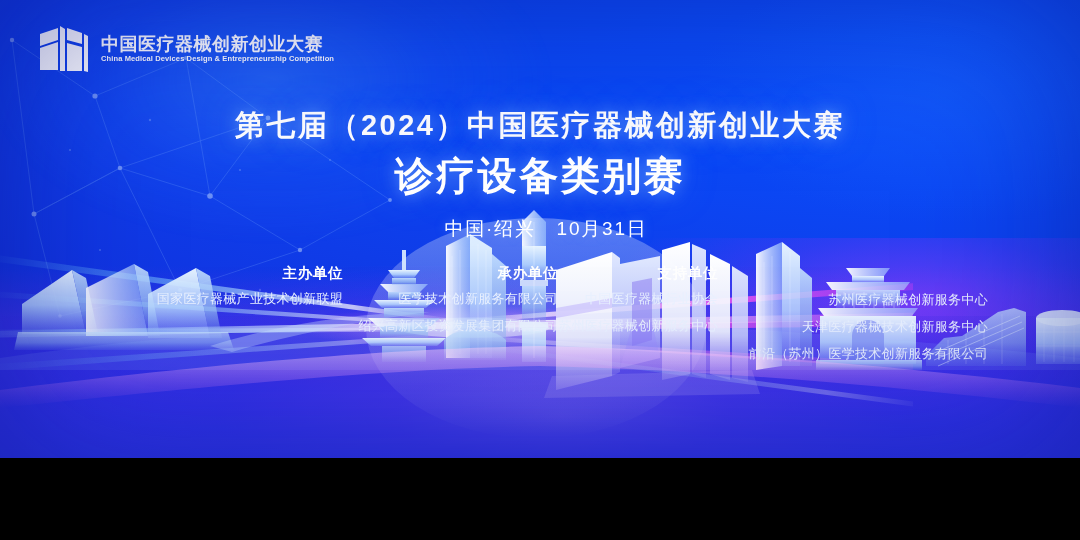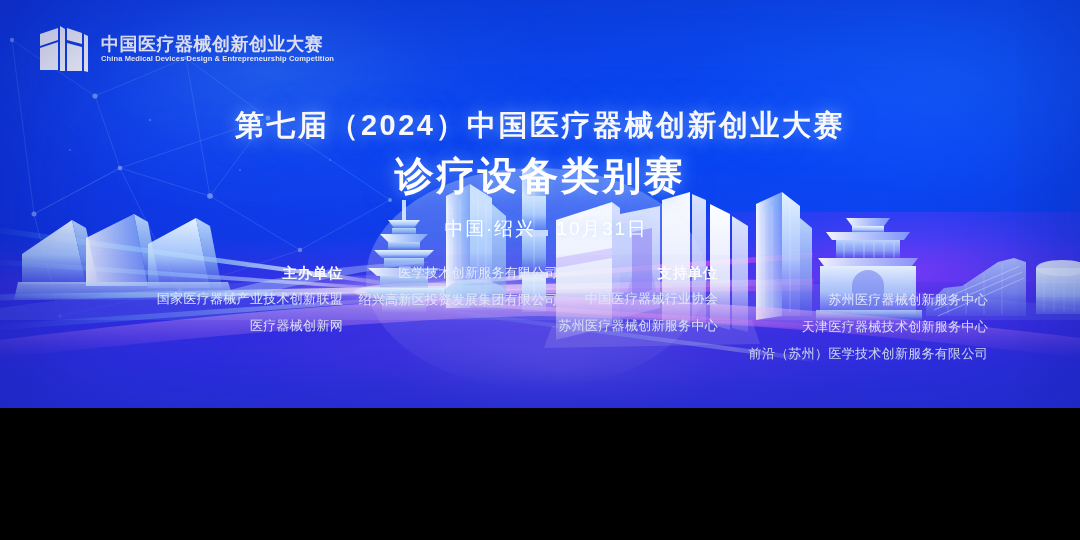--- a/index.html
+++ b/index.html
@@ -1,20 +1,20 @@
 <!DOCTYPE html>
 <html><head>
 <meta charset="utf-8">
 <style>
   html,body{margin:0;padding:0;background:#000;}
   body{font-family:"Liberation Sans","DejaVu Sans",sans-serif;}
 
   #poster{
     position:relative;
-    width:1080px;height:408px;
+    width:1080px;height:458px;
     overflow:hidden;
     background:#737373;
   }
 
   
   .bg-base{
     position:absolute;inset:0;
     background:
       radial-gradient(120% 90% at 88% 8%, #0b52ff 0%, #0b47f4 38%, #0f3ce8 70%, #1230dd 100%),
       linear-gradient(180deg,#0a50fb 0%,#0a44f2 45%,#1a2fe0 100%);
@@ -399,24 +399,24 @@
     <div class="title-1">第七届（2024）中国医疗器械创新创业大赛</div>
     <div class="title-2">诊疗设备类别赛</div>
   </div>
   <div class="location">中国·绍兴　10月31日</div>
 
   <div class="orgs">
 
     <div class="org-col col-1">
       <div class="org-head">主办单位</div>
       <div class="org-item">国家医疗器械产业技术创新联盟</div>
-      <div class="org-item">医疗器械创新网</div>
     </div>
 
     <div class="org-col col-2">
+      <div class="org-head">承办单位</div>
       <div class="org-item">医学技术创新服务有限公司</div>
       <div class="org-item">绍兴高新区投资发展集团有限公司</div>
     </div>
 
     <div class="org-col col-3">
       <div class="org-head">支持单位</div>
       <div class="org-item">中国医疗器械行业协会</div>
       <div class="org-item">苏州医疗器械创新服务中心</div>
     </div>
 

